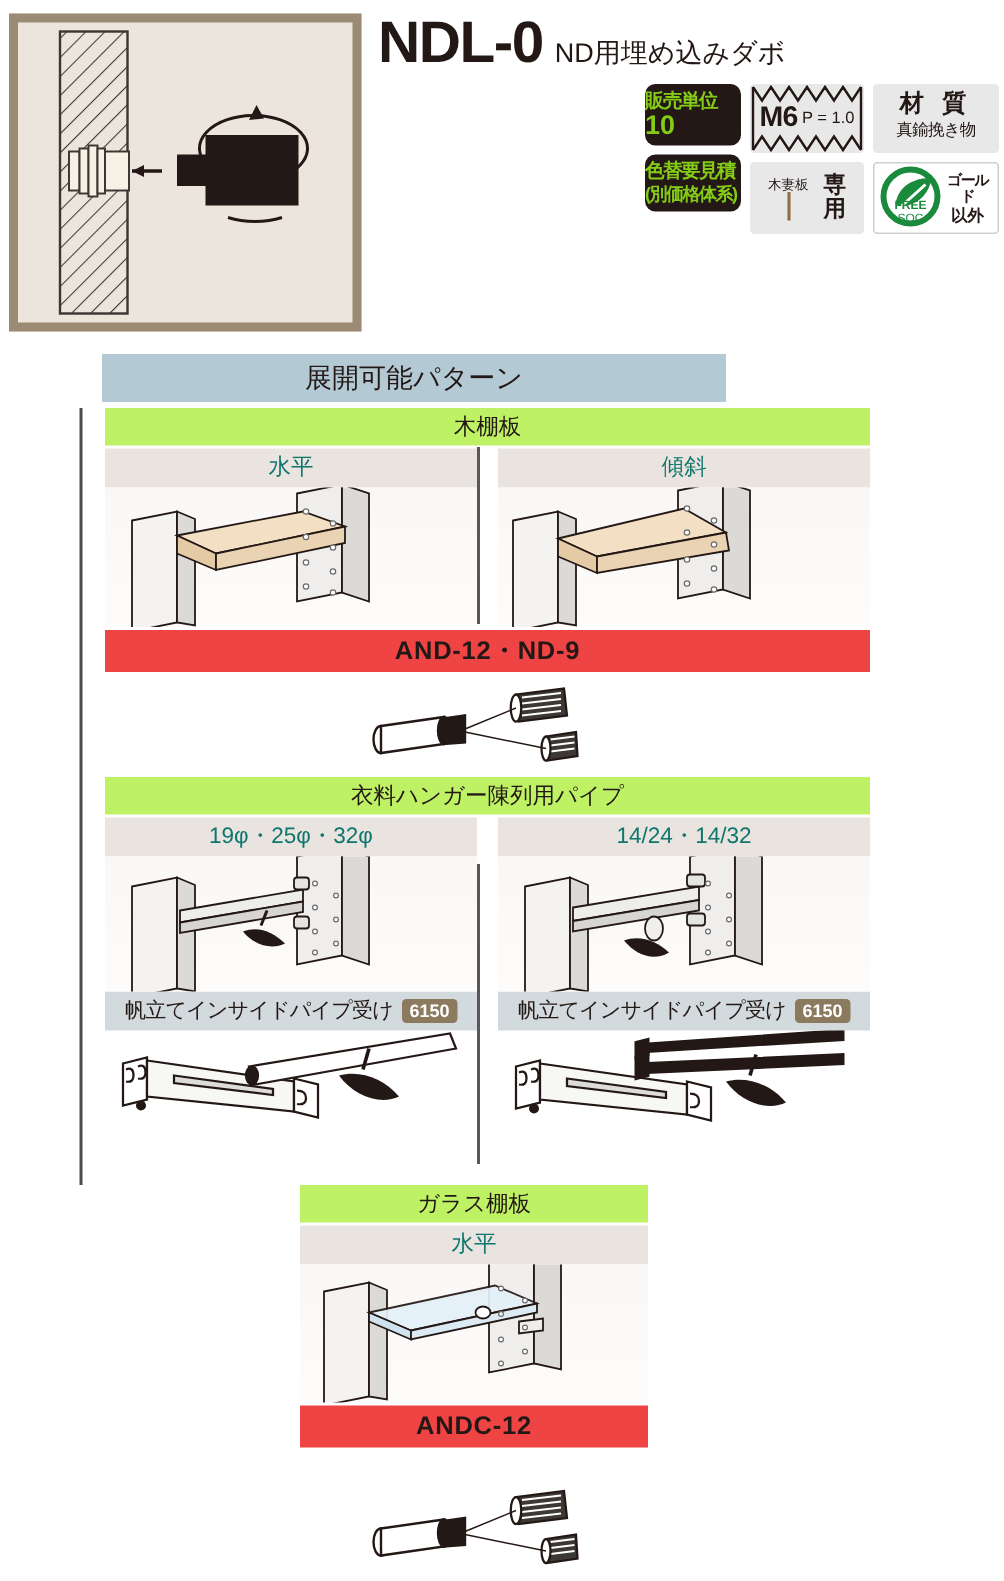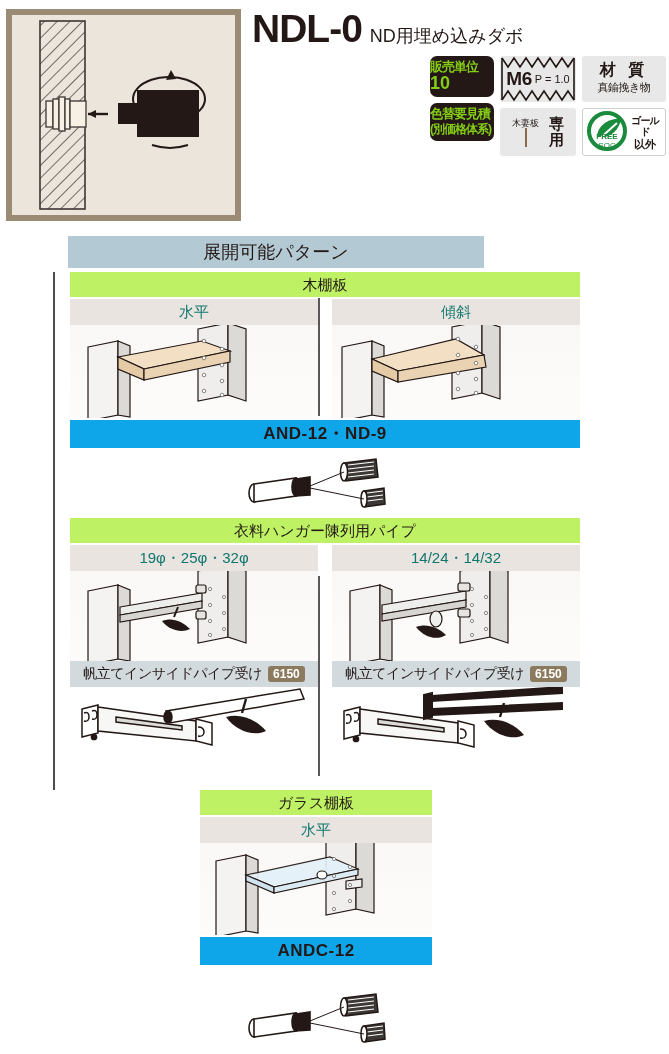--- a/index.html
+++ b/index.html
@@ -81,21 +81,21 @@
 
   
   .pat-title{
     position:absolute;left:52px;top:236px;width:416px;height:32px;
     background:#b3c9d4;text-align:center;font-size:18px;line-height:32px;color:#231815;margin-left:16px;
   }
   .spine{position:absolute;left:53px;top:272px;width:2px;height:518px;background:#4d4d4d;}
 
   .band-sub{background:#bef264;text-align:center;font-size:15px;line-height:25px;color:#231815;}
   .band-col{background:#e9e4df;text-align:center;font-size:15px;line-height:26px;color:#0f766e;}
-  .band-code{background:#0ea5e9;text-align:center;font-size:17px;font-weight:bold;line-height:28px;color:#231815;letter-spacing:0.5px;}
+  .band-code{background:#ef4444;text-align:center;font-size:17px;font-weight:bold;line-height:28px;color:#231815;letter-spacing:0.5px;}
 
   
   .b1{position:absolute;left:70px;top:272px;width:510px;}
   .b1 .sub{width:100%;}
   .b1 .cols{display:flex;margin-top:2px;}
   .b1 .c{width:248px;}
   .b1 .gap{width:14px;}
   .b1 .illus{height:93px;position:relative;background:linear-gradient(#faf8f6,#fdfcfb);}
   .b1 .code{margin-top:2px;width:100%;}
   .divline{position:absolute;left:318px;top:298px;width:2px;height:118px;background:#595757;}

